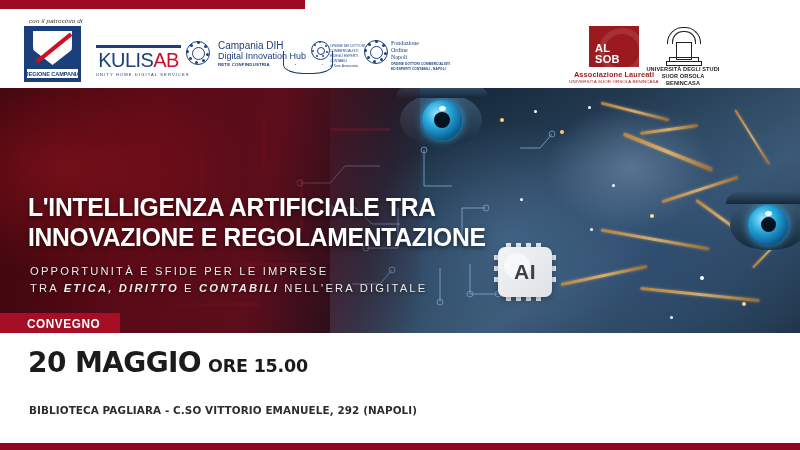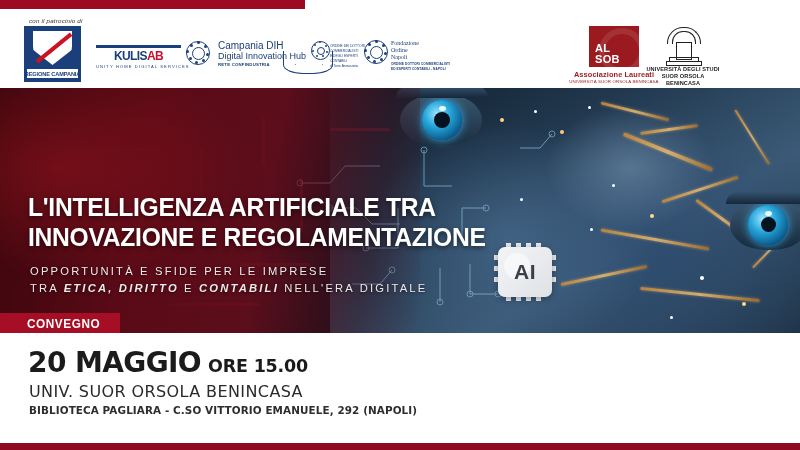--- a/index.html
+++ b/index.html
@@ -20,21 +20,21 @@
   .regione .slash{position:absolute;left:10px;top:6px;width:36px;height:32px;}
   .regione .slash:after{content:"";position:absolute;left:-2px;top:14px;width:44px;height:4px;
      background:#cc1122;transform:rotate(-39deg);transform-origin:center;}
   .regione .cap{position:absolute;left:2px;bottom:3px;width:53px;height:11px;background:#fff;
      border:1px solid #1b3f7a;box-sizing:border-box;display:flex;align-items:center;justify-content:center;}
   .regione .cap span{font-size:5.6px;font-weight:bold;color:#1b3f7a;letter-spacing:-.1px;white-space:nowrap;}
 
   
   .kulisab{position:absolute;left:96px;top:36px;width:85px;text-align:center;}
   .kulisab .k-line{height:2.5px;background:#1b3f7a;margin-bottom:2px;}
-  .kulisab .k-word{font-size:12px;font-weight:bold;color:#1b3f7a;letter-spacing:-.6px;line-height:1;}
+  .kulisab .k-word{font-size:20px;font-weight:normal;color:#1b3f7a;letter-spacing:-.6px;line-height:1;}
   .kulisab .k-word i{font-style:normal;color:#c8102e;}
   .kulisab .k-sub{font-size:4.1px;color:#1b3f7a;letter-spacing:1.1px;margin-top:2px;white-space:nowrap;}
 
   
   .dih{position:absolute;left:186px;top:32px;display:flex;gap:8px;}
   .dih .dih-txt .l1{font-size:10px;color:#1b3f7a;line-height:1.05;white-space:nowrap;}
   .dih .dih-txt .l2{font-size:9px;color:#1b3f7a;line-height:1.05;white-space:nowrap;}
   .dih .dih-txt .l3{font-size:4.3px;font-weight:bold;color:#1b3f7a;letter-spacing:.2px;margin-top:1px;white-space:nowrap;}
 
   
@@ -390,18 +390,17 @@
   </div>
 
   <div class="convegno">
     <span>CONVEGNO</span>
   </div>
 
   <div class="footer">
     <div class="f-date">
       <span class="big">20 MAGGIO</span><span class="ore">ORE 15.00</span>
     </div>
-    <div class="f-venue">UNIV. SUOR ORSOLA BENINCASA</div>
     <div class="f-addr">BIBLIOTECA PAGLIARA -  C.SO VITTORIO EMANUELE, 292 (NAPOLI)</div>
   </div>
 
   <div class="bottom-bar"></div>
 </div>
 
 </body></html>

